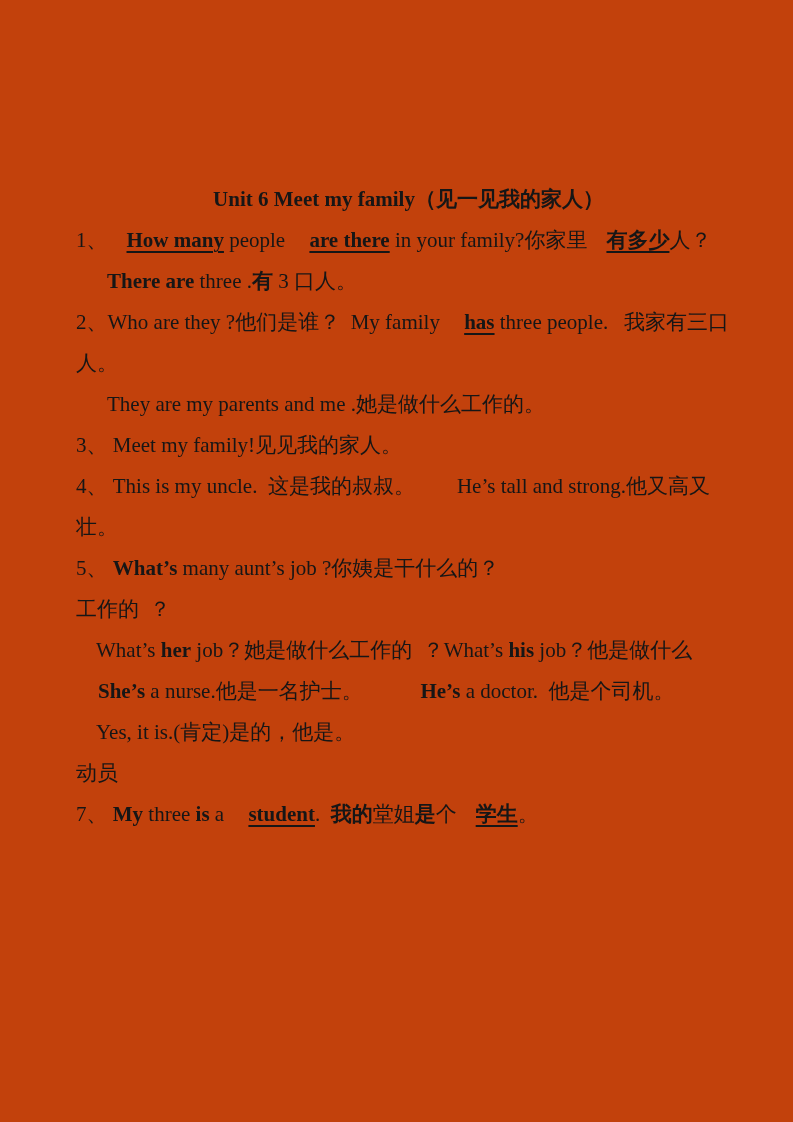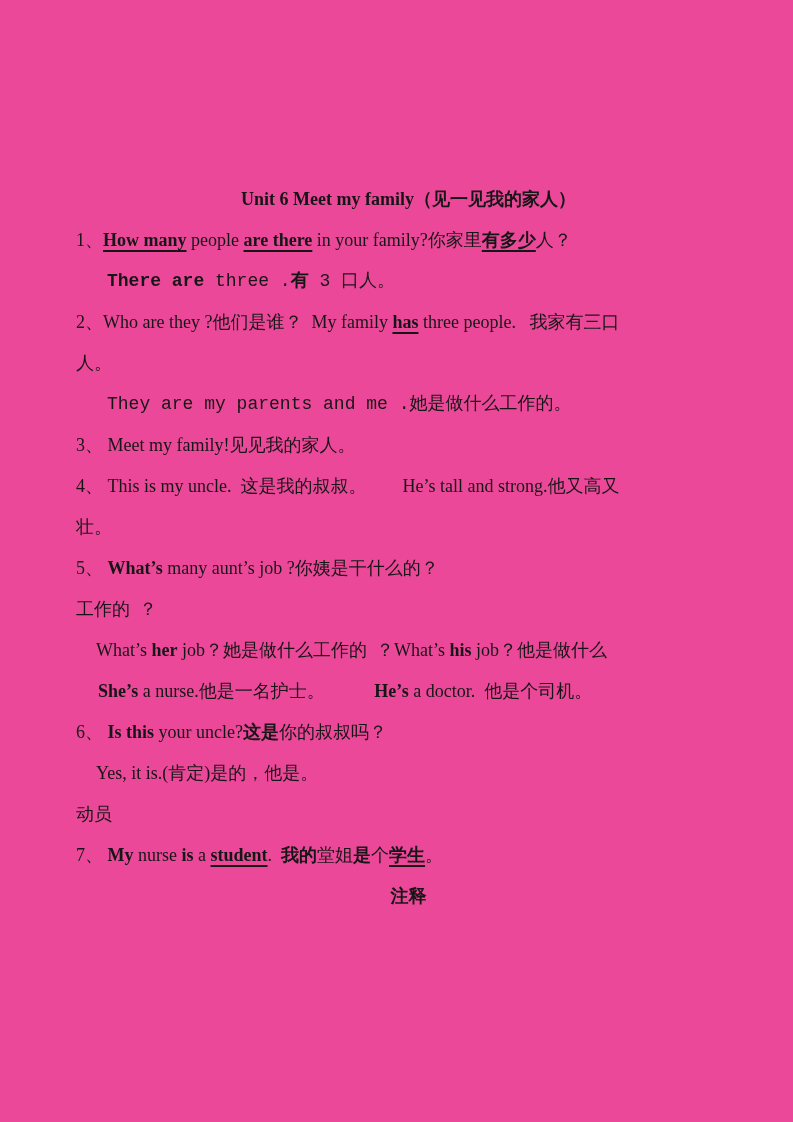--- a/index.html
+++ b/index.html
@@ -1,55 +1,53 @@
 <!DOCTYPE html>
 <html><head>
 <meta charset="utf-8">
 <style>
   html, body { margin: 0; padding: 0; background: #ffffff; }
   .page {
     position: relative;
     width: 793px;
     height: 1122px;
     margin: 0;
-    background: #ec4899;
+    background: #c2410c;
     color: #161616;
     font-family: "Liberation Serif", "DejaVu Serif", serif;
-    font-size: 18px;
+    font-size: 21px;
     box-sizing: border-box;
     padding: 179px 52px 0 76px;
     overflow: hidden;
   }
   p.line {
     margin: 0;
     line-height: 41px;
     white-space: pre-wrap;
   }
   .center { text-align: center; }
   .b { font-weight: 700; }
-  .u { text-decoration: underline; text-decoration-thickness: 2px; text-underline-offset: 4px; }
-  .ind-a { text-indent: 31px; font-family: Liberation Mono, monospace; }  
+  .u { text-decoration: underline; text-decoration-thickness: 2px; text-underline-offset: 4px; margin-left: 19px; }
+  .ind-a { text-indent: 31px; }  
   .ind-b { text-indent: 20px; }  
   .ind-c { text-indent: 22px; }  
 </style>
 </head>
 <body>
 
 <div class="page">
   <p class="line center"><span class="b">Unit 6 Meet my family（见一见我的家人）</span></p>
   <p class="line"><span>1、</span><span class="b u">How many</span><span> people </span><span class="b u">are there</span><span> in your family?你家里</span><span class="b u">有多少</span><span>人？</span></p>
   <p class="line ind-a"><span class="b">There are</span><span> three .</span><span class="b">有</span><span> 3 口人。</span></p>
   <p class="line"><span>2、Who are they ?他们是谁？  My family </span><span class="b u">has</span><span> three people.   我家有三口</span></p>
   <p class="line"><span>人。</span></p>
   <p class="line ind-a"><span>They are my parents and me .她是做什么工作的。</span></p>
   <p class="line"><span>3、 Meet my family!见见我的家人。</span></p>
   <p class="line"><span>4、 This is my uncle.  这是我的叔叔。        He’s tall and strong.他又高又</span></p>
   <p class="line"><span>壮。</span></p>
   <p class="line"><span>5、 </span><span class="b">What’s</span><span> many aunt’s job ?你姨是干什么的？</span></p>
   <p class="line"><span>工作的  ？</span></p>
   <p class="line ind-b"><span>What’s </span><span class="b">her</span><span> job？她是做什么工作的  ？What’s </span><span class="b">his</span><span> job？他是做什么</span></p>
   <p class="line ind-c"><span class="b">She’s</span><span> a nurse.他是一名护士。           </span><span class="b">He’s</span><span> a doctor.  他是个司机。</span></p>
-  <p class="line"><span>6、 </span><span class="b">Is this</span><span> your uncle?</span><span class="b">这是</span><span>你的叔叔吗？</span></p>
   <p class="line ind-b"><span>Yes, it is.(肯定)是的，他是。</span></p>
   <p class="line"><span>动员</span></p>
-  <p class="line"><span>7、 </span><span class="b">My</span><span> nurse </span><span class="b">is</span><span> a </span><span class="b u">student</span><span>.  </span><span class="b">我的</span><span>堂姐</span><span class="b">是</span><span>个</span><span class="b u">学生</span><span>。</span></p>
-  <p class="line center"><span class="b">注释</span></p>
+  <p class="line"><span>7、 </span><span class="b">My</span><span> three </span><span class="b">is</span><span> a </span><span class="b u">student</span><span>.  </span><span class="b">我的</span><span>堂姐</span><span class="b">是</span><span>个</span><span class="b u">学生</span><span>。</span></p>
 </div>
 
 </body></html>

